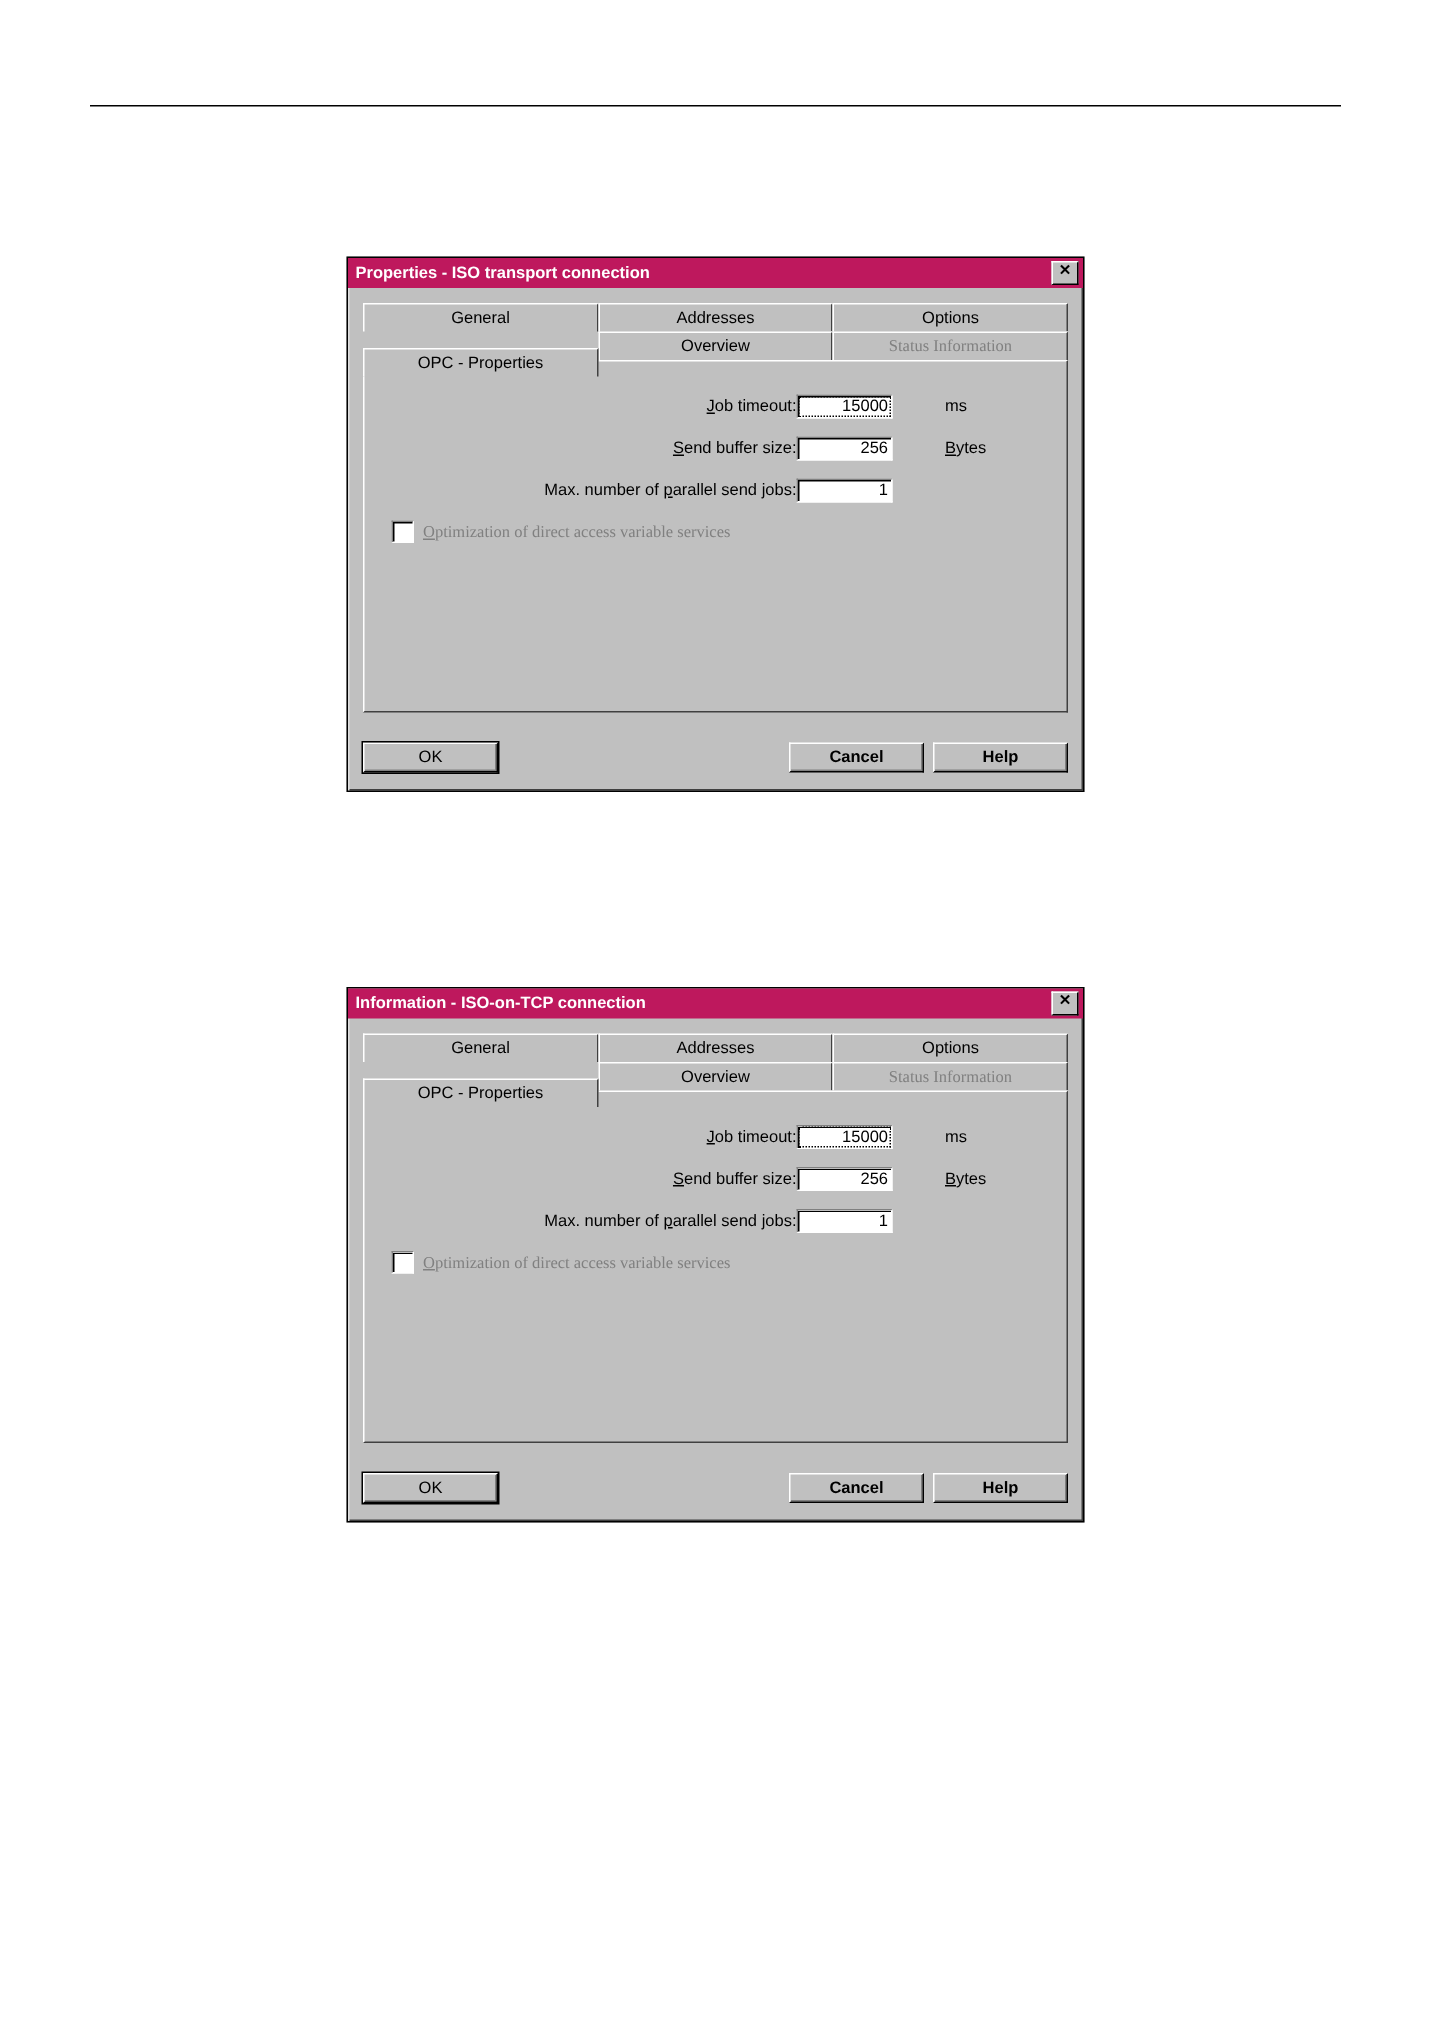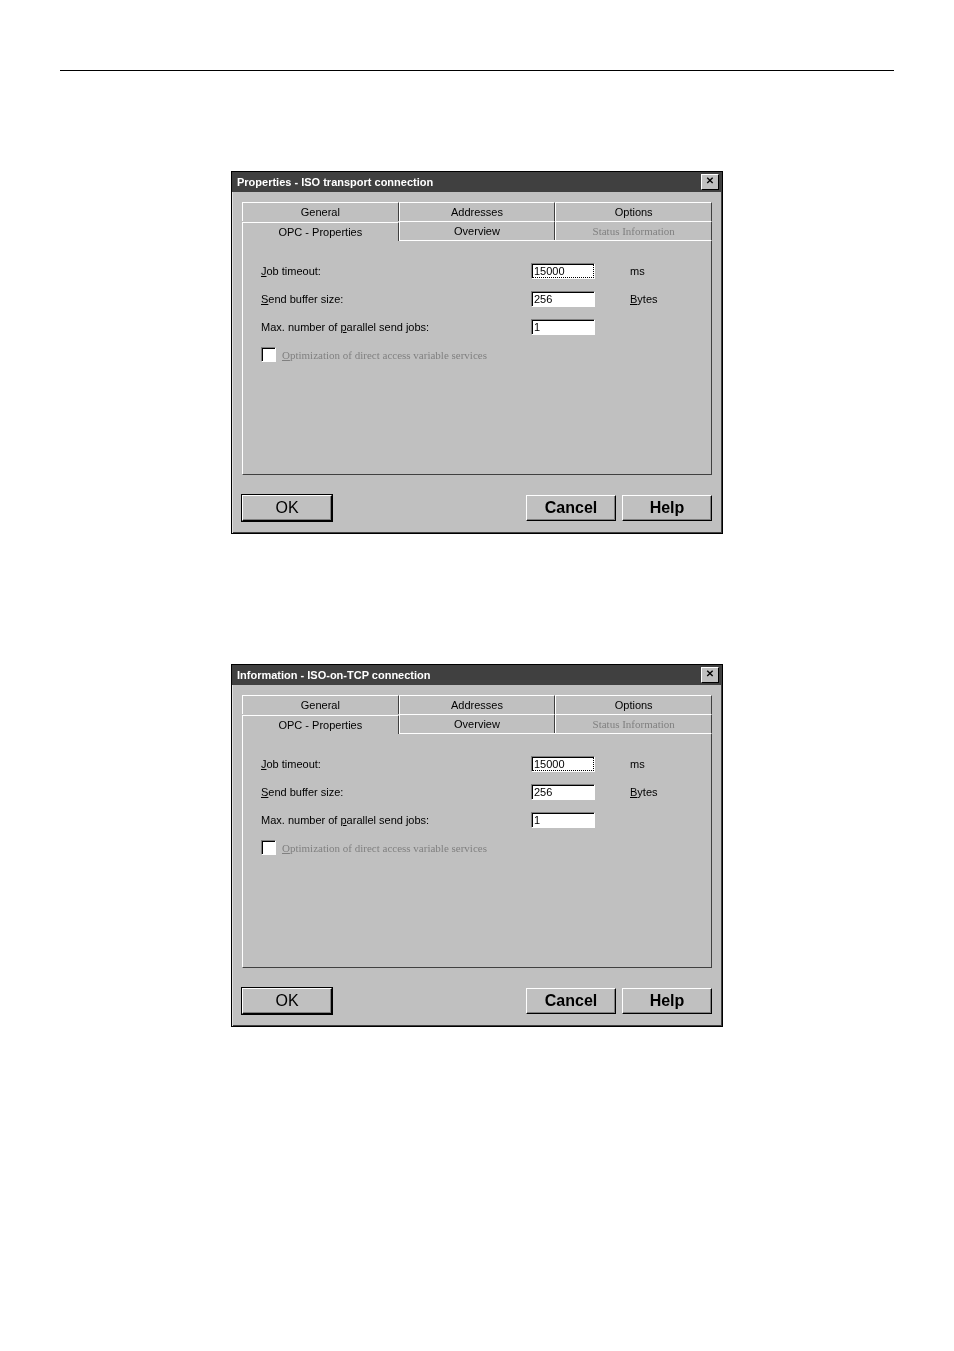--- a/index.html
+++ b/index.html
@@ -24,21 +24,21 @@
 
   
   .dialog {
     width: 490px;
     margin: 0 auto 40px auto;
     background: #c0c0c0;
     border: 1px solid #000;
     box-shadow: inset 1px 1px 0 #dfdfdf, inset -1px -1px 0 #404040;
   }
   .titlebar {
-    background: #404040;
+    background: #be185d;
     color: #fff;
     font-weight: bold;
     padding: 2px 3px 2px 5px;
     display: flex;
     justify-content: space-between;
     align-items: center;
   }
   .close-btn {
     width: 16px;
     height: 14px;
@@ -70,40 +70,41 @@
     border-left: 1px solid #fff;
     border-right: 1px solid #404040;
     text-align: center;
     padding: 3px 0 3px 0;
     font-size: 11px;
     color: #000;
   }
   .tab.disabled { color: #808080; font-family: Liberation Serif, serif; }
   .tab.active {
     position: relative;
-    top: 1px;
+    top: 11px;
     background: #c0c0c0;
     z-index: 2;
   }
   .tab-pane {
     border-top: 1px solid #fff;
     border-left: 1px solid #fff;
     border-right: 1px solid #404040;
     border-bottom: 1px solid #404040;
     background: #c0c0c0;
     padding: 22px 18px 18px 18px;
     height: 235px;
     box-sizing: border-box;
     position: relative;
   }
 
   .form-row {
     display: flex;
     align-items: center;
     margin-bottom: 12px;
+    text-align: right;
   }
   .form-row .lbl {
     width: 270px;
   }
   .underline { text-decoration: underline; }
   .txt {
     width: 58px;
     background: #ffffff;
     border-top: 1px solid #808080;
     border-left: 1px solid #808080;
@@ -146,21 +147,21 @@
   .btn {
     width: 88px;
     text-align: center;
     padding: 3px 0;
     background: #c0c0c0;
     border-top: 1px solid #fff;
     border-left: 1px solid #fff;
     border-right: 1px solid #000;
     border-bottom: 1px solid #000;
     box-shadow: inset -1px -1px 0 #808080;
-    font-size: 16px;
+    font-size: 11px;
   }
   .btn.default {
     outline: 1px solid #000;
   }
   .gap { height: 90px; }
 </style>
 </head>
 <body>
 
 <div class="page">

